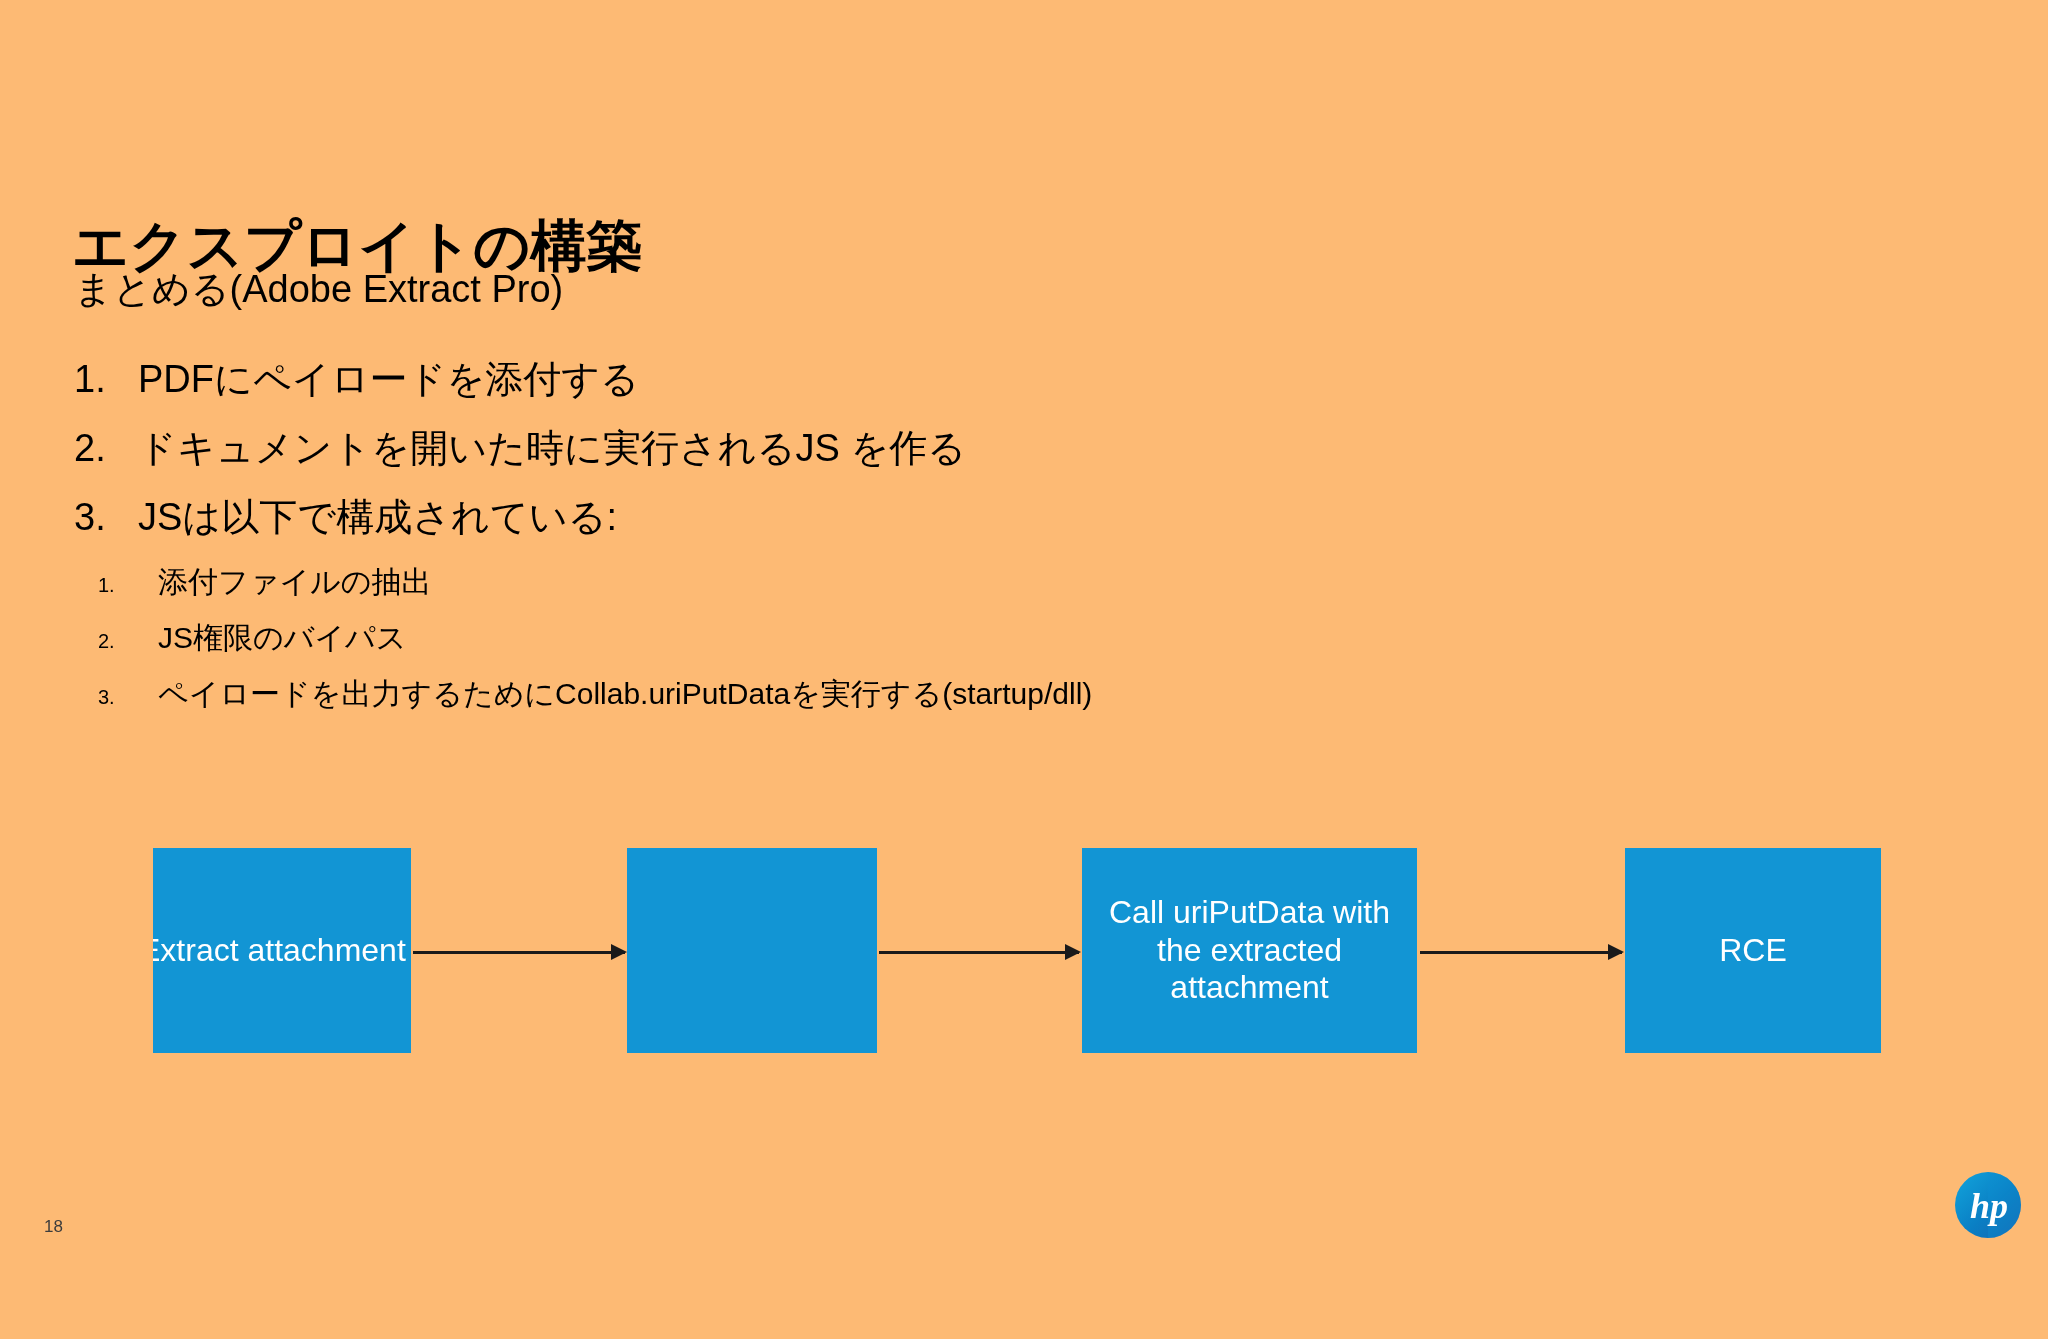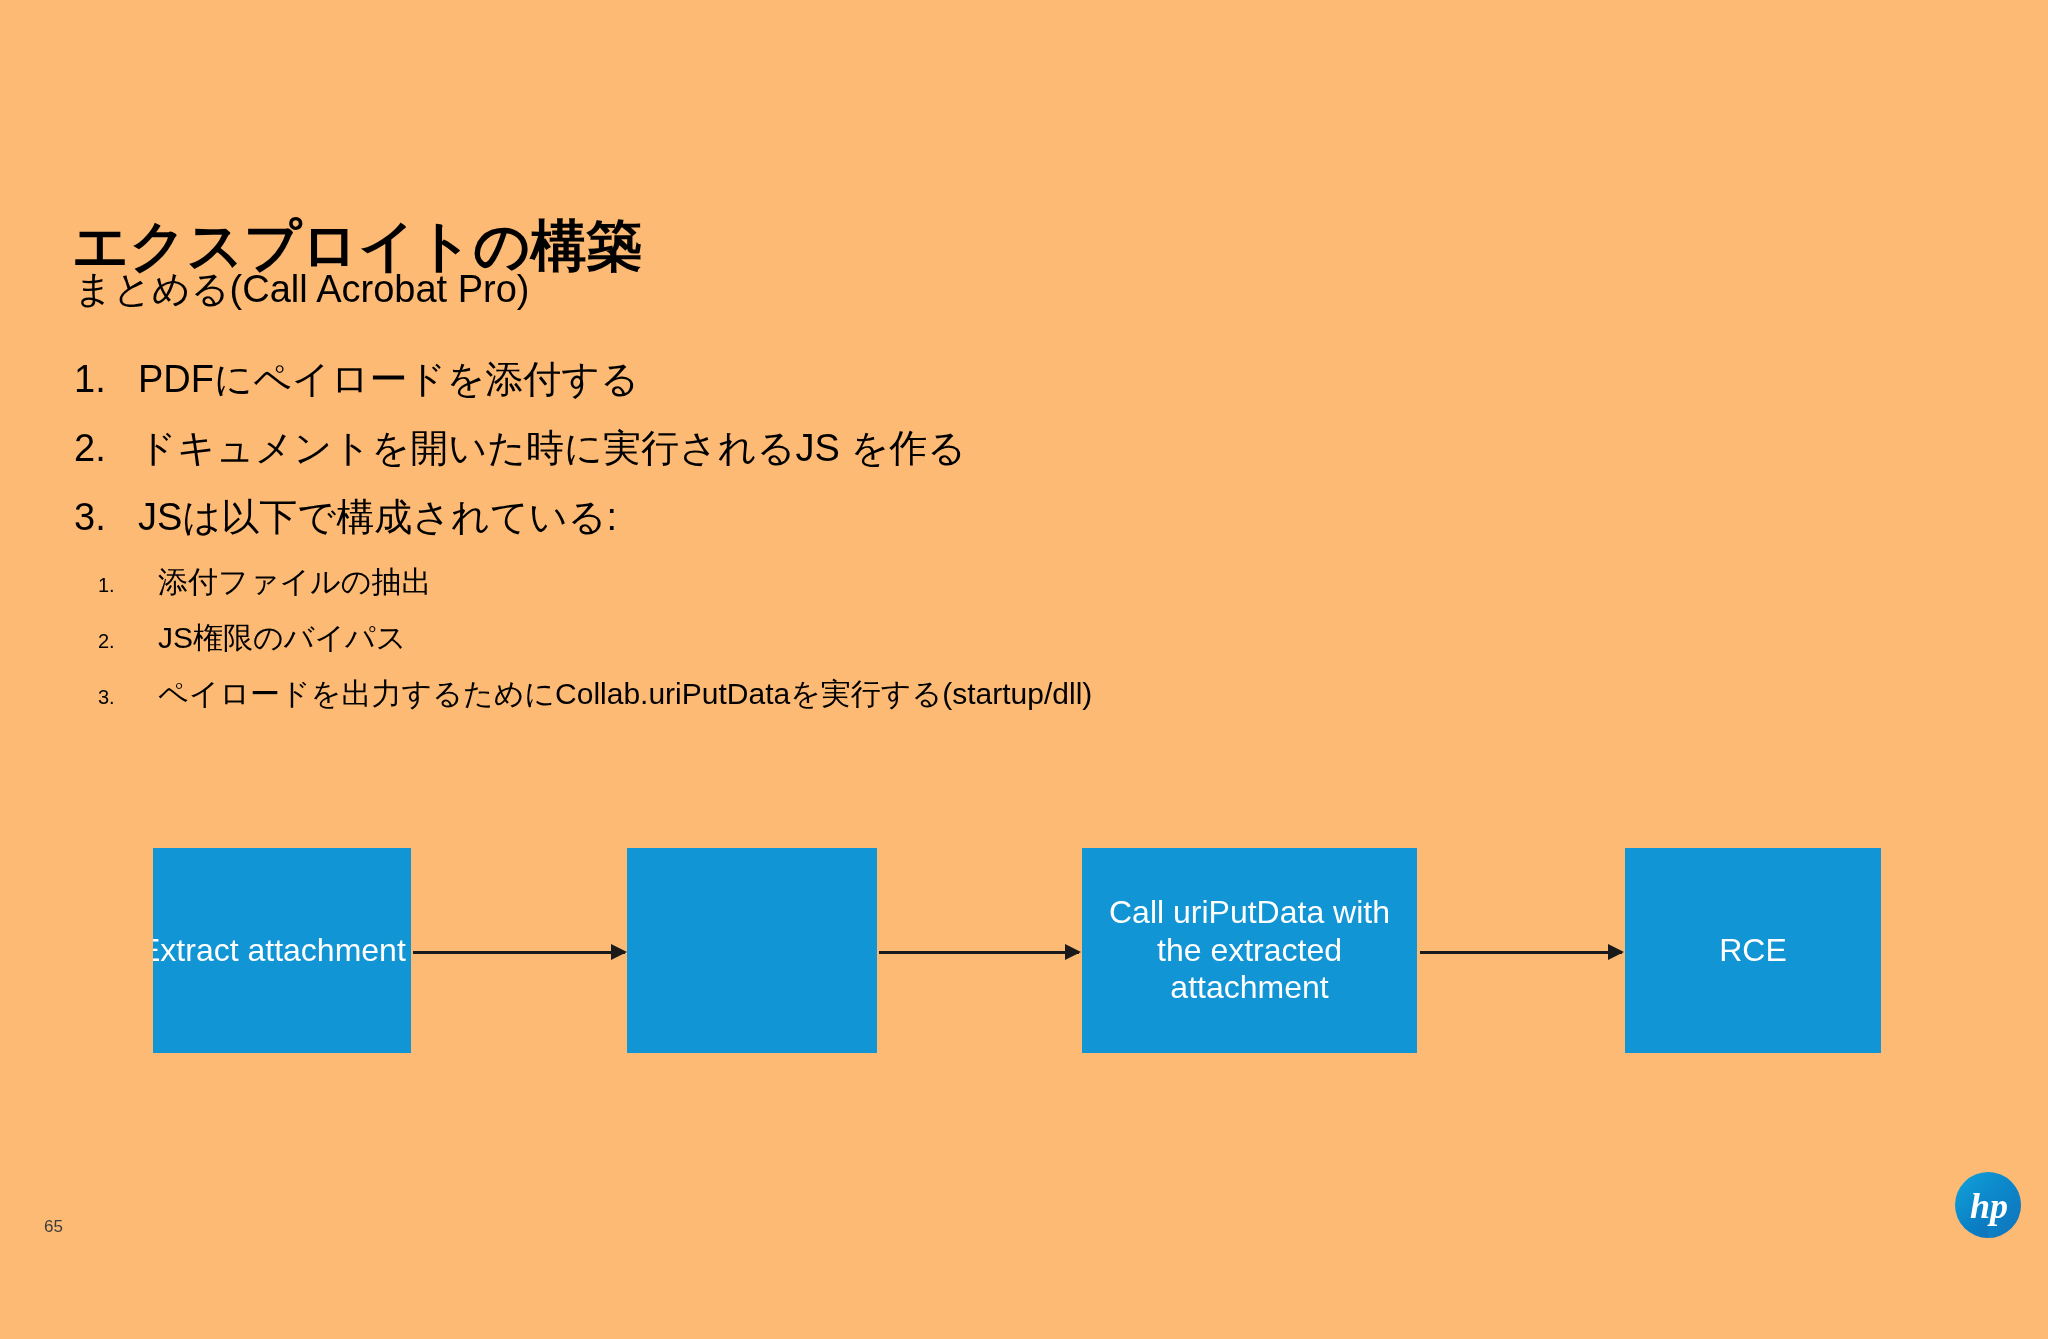--- a/index.html
+++ b/index.html
@@ -175,21 +175,21 @@
     width: 68px;
     height: 68px;
   }
 </style>
 </head>
 <body>
 
 <div id="slide">
 
   <h1 id="title">エクスプロイトの構築</h1>
-  <div id="subtitle">まとめる(Call Acrobat Pro)</div>
+  <div id="subtitle">まとめる(Adobe Extract Pro)</div>
 
   <div id="bullets">
 
     <div class="lvl1">
       <span class="num">1.</span>
       <span class="txt">PDFにペイロードを添付する</span>
     </div>
 
     <div class="lvl1">
       <span class="num">2.</span>
@@ -237,21 +237,21 @@
     </div>
 
     <div class="arrow" id="arrow-3"></div>
 
     <div class="node" id="node-4">
       <span class="node-label">RCE</span>
     </div>
 
   </div>
 
-  <div id="page-number">65</div>
+  <div id="page-number">18</div>
 
   <div id="hp-logo">
     <svg viewBox="0 0 68 68" width="68" height="68" aria-hidden="true">
       <defs>
         <linearGradient id="hpgrad" x1="0" y1="0" x2="1" y2="1">
           <stop offset="0%" stop-color="#12a5dc"></stop>
           <stop offset="55%" stop-color="#0a7fc4"></stop>
           <stop offset="100%" stop-color="#1565b0"></stop>
         </linearGradient>
       </defs>

